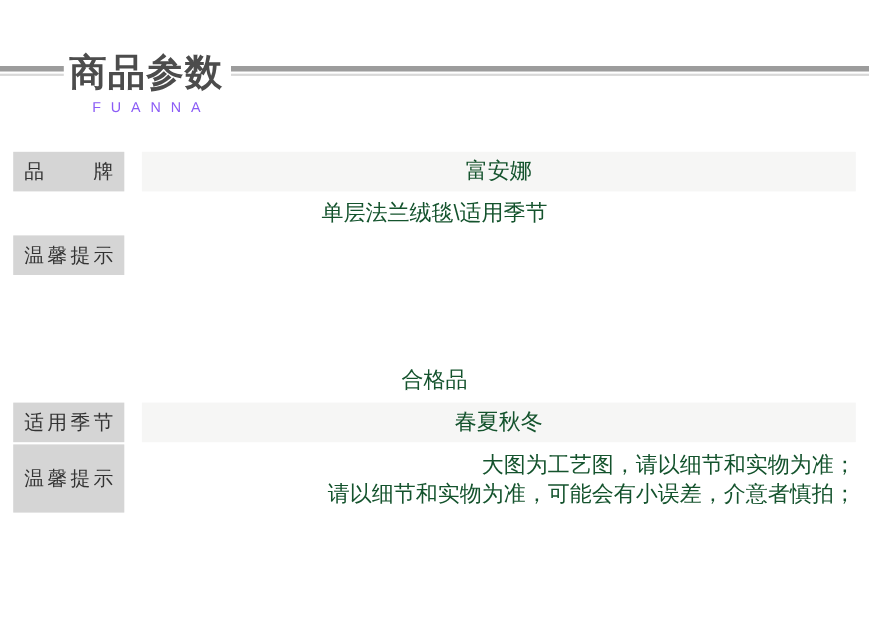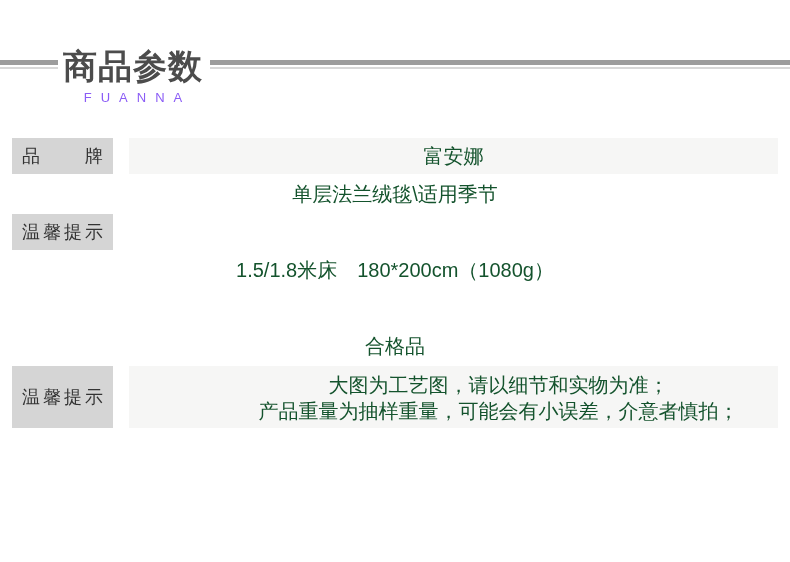--- a/index.html
+++ b/index.html
@@ -82,21 +82,21 @@
     line-height: 36px;
     text-align: center;
     white-space: nowrap;
     overflow: hidden;
   }
   .row:nth-child(odd) .value { background: #f6f6f5; }
 
   .row.tall { height: 62px; }
   .row.tall .label { line-height: 62px; }
   .row.tall .value {
-    text-align: center;
+    text-align: right;
     box-sizing: border-box;
     padding: 6px 0 0 90px;
     line-height: 26px;
     white-space: normal;
   }
 </style>
 </head>
 <body>
 
 <div class="page">
@@ -121,33 +121,36 @@
     <div class="row">
       <div class="value">单层法兰绒毯\适用季节</div>
     </div>
 
 
     <div class="row">
       <div class="label">温馨提示</div>
     </div>
 
     <div class="row">
-      <div class="value">1.5/1.8米床　180*200cm（1080g）</div>
     </div>
 
     <div class="row">
     </div>
 
     <div class="row">
       <div class="value">合格品</div>
     </div>
 
+    <div class="row">
+      <div class="label">适用季节</div>
+      <div class="value">春夏秋冬</div>
+    </div>
 
     <div class="row tall">
       <div class="label">温馨提示</div>
       <div class="value">
         <div>大图为工艺图，请以细节和实物为准；</div>
-        <div>产品重量为抽样重量，可能会有小误差，介意者慎拍；</div>
+        <div>请以细节和实物为准，可能会有小误差，介意者慎拍；</div>
       </div>
     </div>
 
   </div>
 </div>
 
 </body></html>

